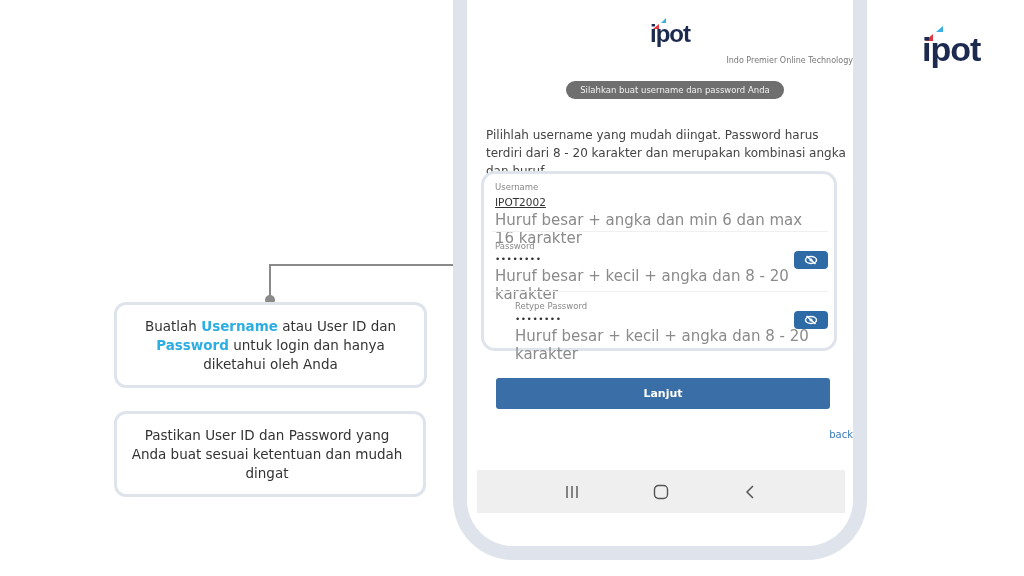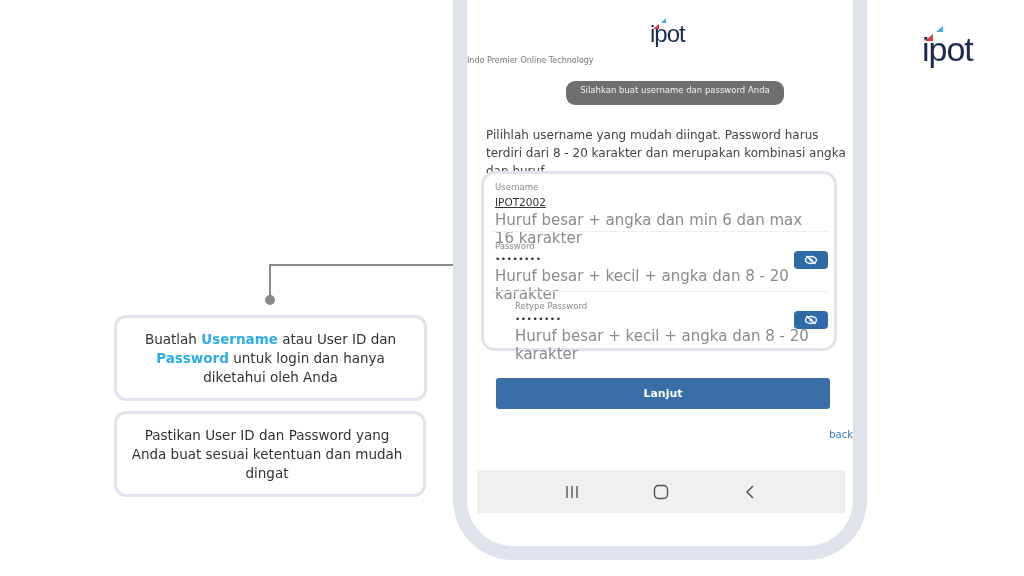--- a/index.html
+++ b/index.html
@@ -1,32 +1,32 @@
 <!DOCTYPE html>
 <html><head>
 <meta charset="utf-8">
 <style>
   * { box-sizing: border-box; margin: 0; padding: 0; }
   html, body { width: 1024px; height: 576px; overflow: hidden; background: #ffffff; }
   body { position: relative; font-family: "DejaVu Sans", sans-serif; color: #333; }
 
   
   .brand-logo { position: absolute; left: 922px; top: 26px; width: 72px; height: 46px; }
-  .logo-text { font-family: "Liberation Sans", sans-serif; font-weight: 400; color: #1c2a4f; letter-spacing: -1px; position: absolute; }
+  .logo-text { font-family: "Liberation Sans", sans-serif; font-weight: 700; color: #1c2a4f; letter-spacing: -1px; position: absolute; }
   .logo-flag-blue { position: absolute; background: #3ab0e2; }
   .logo-flag-red { position: absolute; background: #e0373f; }
 
   
   .phone { position: absolute; left: 453px; top: -40px; width: 414px; height: 600px;
            border: 14px solid #dfe4ec; border-radius: 0 0 60px 60px; border-top: none; background: #ffffff; }
   .screen { position: absolute; left: 0; top: 0; right: 0; bottom: 0; border-radius: 0 0 46px 46px; overflow: hidden; }
 
   .app-logo { position: absolute; left: 183px; top: 58px; width: 54px; height: 30px; }
-  .app-subtitle { position: absolute; left: 0; right: 0; top: 96px; text-align: left; font-size: 8px; color: #777; }
-  .pill { position: absolute; left: 99px; top: 121px; width: 218px; height: 24px; border-radius: 9px;
+  .app-subtitle { position: absolute; left: 0; right: 0; top: 96px; text-align: right; font-size: 8px; color: #777; }
+  .pill { position: absolute; left: 99px; top: 121px; width: 218px; height: 18px; border-radius: 9px;
           background: #6f6f6f; color: #f2f2f2; font-size: 8.5px; line-height: 18px; text-align: center; }
 
   .instruction { position: absolute; left: 19px; top: 166px; width: 370px; font-size: 12px; line-height: 18px; color: #444; }
 
   .form-card { position: absolute; left: 14px; top: 211px; width: 356px; height: 180px;
                border: 3px solid #dfe4ec; border-radius: 14px; background: #fff; }
   .field { position: absolute; left: 11px; right: 8px; }
   .field-label { font-size: 8.5px; color: #888; }
   .field-value { font-size: 10.5px; color: #333; margin-top: 4px; text-decoration: underline; }
   .field-mask { font-size: 9px; color: #333; letter-spacing: 0.5px; margin-top: 3px; }
@@ -60,21 +60,21 @@
   <div class="logo-flag-blue" style="left:14px;top:0;width:7px;height:6px;clip-path:polygon(0 100%,100% 0,100% 100%);"></div>
   <div class="logo-flag-red" style="left:3px;top:8px;width:8px;height:7px;clip-path:polygon(0 100%,100% 0,100% 100%);"></div>
   <span class="logo-text" style="left:0;top:4px;font-size:34px;">ipot</span>
 </div>
 
 <div class="connector-h"></div>
 <div class="connector-v"></div>
 <div class="dot" style="left:460px;top:260px;"></div>
 <div class="dot" style="left:265px;top:295px;"></div>
 
-<div class="callout" style="left:114px;top:315px;width:313px;height:86px;">
+<div class="callout" style="left:114px;top:302px;width:313px;height:86px;">
   <div>
     <span>Buatlah </span><span class="hl">Username</span><span> atau User ID dan </span><span class="hl">Password</span><span> untuk login dan hanya diketahui oleh Anda</span>
   </div>
 </div>
 <div class="callout" style="left:114px;top:411px;width:312px;height:86px;padding-left:12px;">
   <div>Pastikan User ID dan Password yang Anda buat sesuai ketentuan dan mudah dingat</div>
 </div>
 
 <div class="phone">
   <div class="screen">

